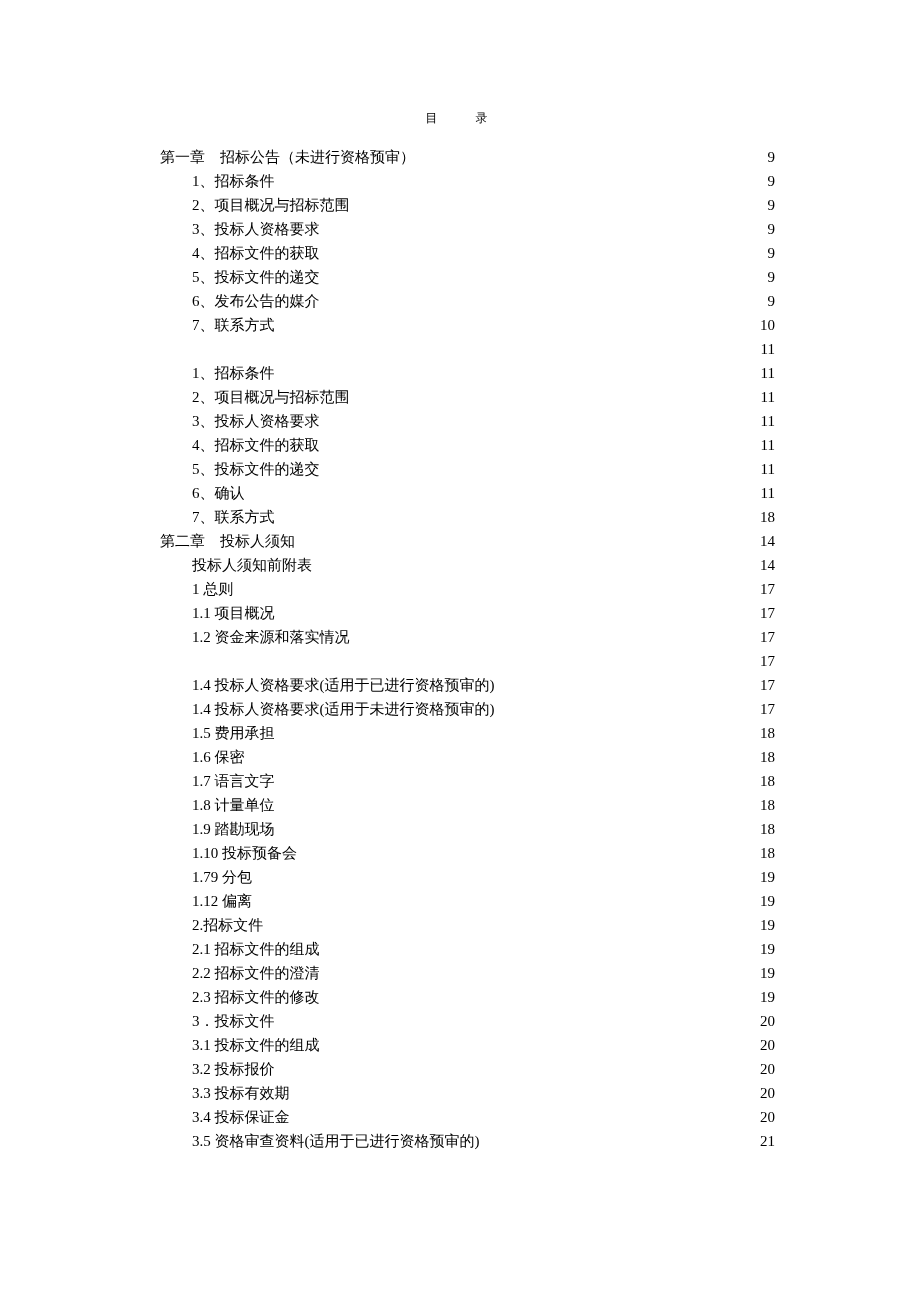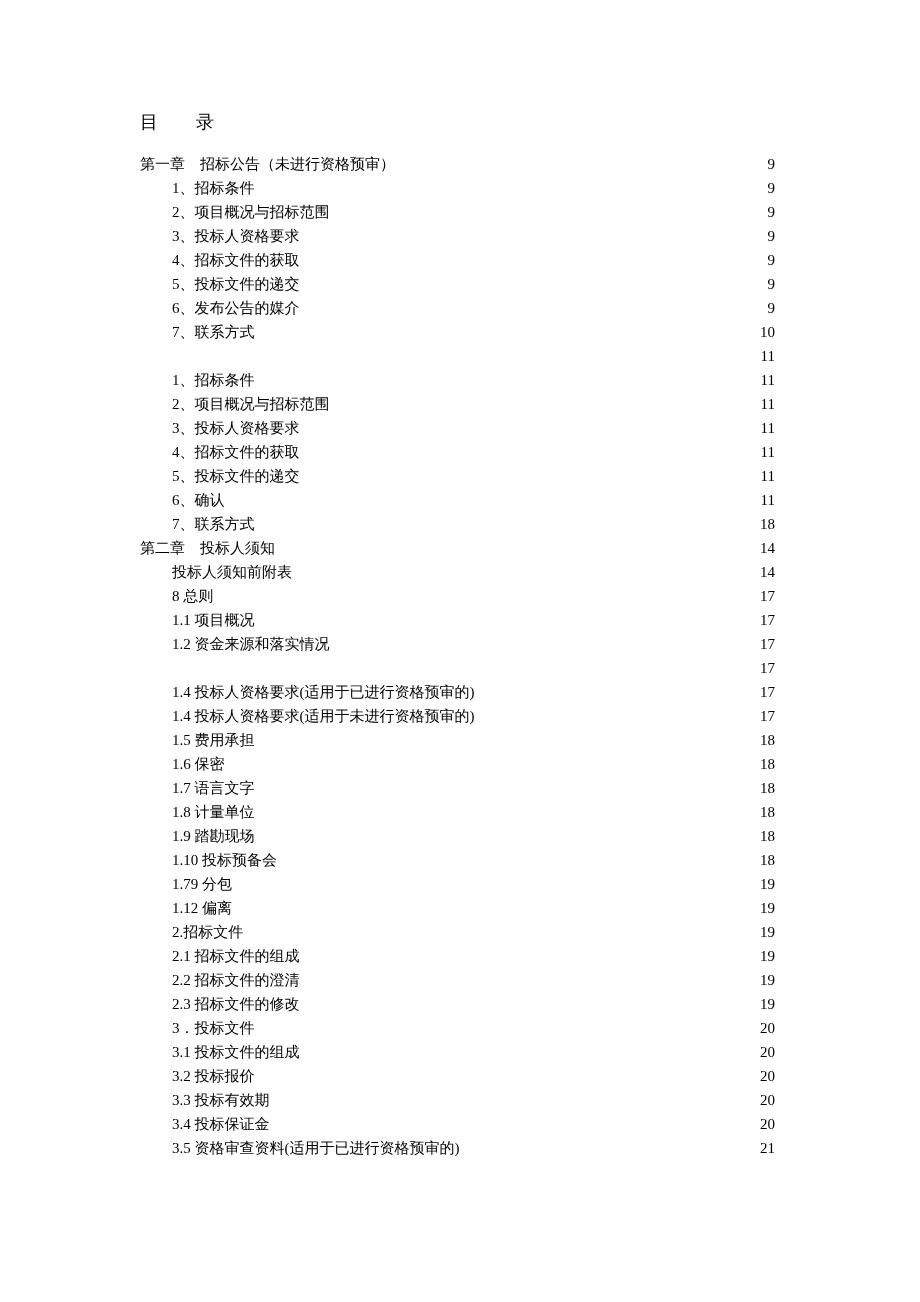--- a/index.html
+++ b/index.html
@@ -10,34 +10,36 @@
     body {
       background: #ffffff;
       font-family: "SimSun", "宋体", serif;
       font-size: 15px;
       color: #000000;
       width: 920px;
       margin: 0 auto;
       padding: 110px 145px 100px 140px;
     }
     .toc-title {
-      font-size: 18px;
+      text-align: center;
+      font-size: 12px;
       margin-bottom: 18px;
       letter-spacing: 2px;
     }
     .toc-title .spacer {
       display: inline-block;
       width: 36px;
     }
     .toc-entry {
       display: flex;
       align-items: center;
       line-height: 1.6;
       margin-bottom: 0px;
       white-space: nowrap;
+      margin-left: 20px;
     }
     .toc-label {
       flex-shrink: 0;
     }
     .toc-leader {
       flex: 1;
       overflow: hidden;
       position: relative;
       margin: 0 2px;
     }
@@ -146,21 +148,21 @@
       <span class="toc-label">第二章 投标人须知</span>
       <span class="toc-leader"></span>
       <span class="toc-page">14</span>
     </div>
     <div class="toc-entry indent-1">
       <span class="toc-label">投标人须知前附表</span>
       <span class="toc-leader"></span>
       <span class="toc-page">14</span>
     </div>
     <div class="toc-entry indent-1">
-      <span class="toc-label">8 总则</span>
+      <span class="toc-label">1 总则</span>
       <span class="toc-leader"></span>
       <span class="toc-page">17</span>
     </div>
     <div class="toc-entry indent-1">
       <span class="toc-label">1.1 项目概况</span>
       <span class="toc-leader"></span>
       <span class="toc-page">17</span>
     </div>
     <div class="toc-entry indent-1">
       <span class="toc-label">1.2 资金来源和落实情况</span>

